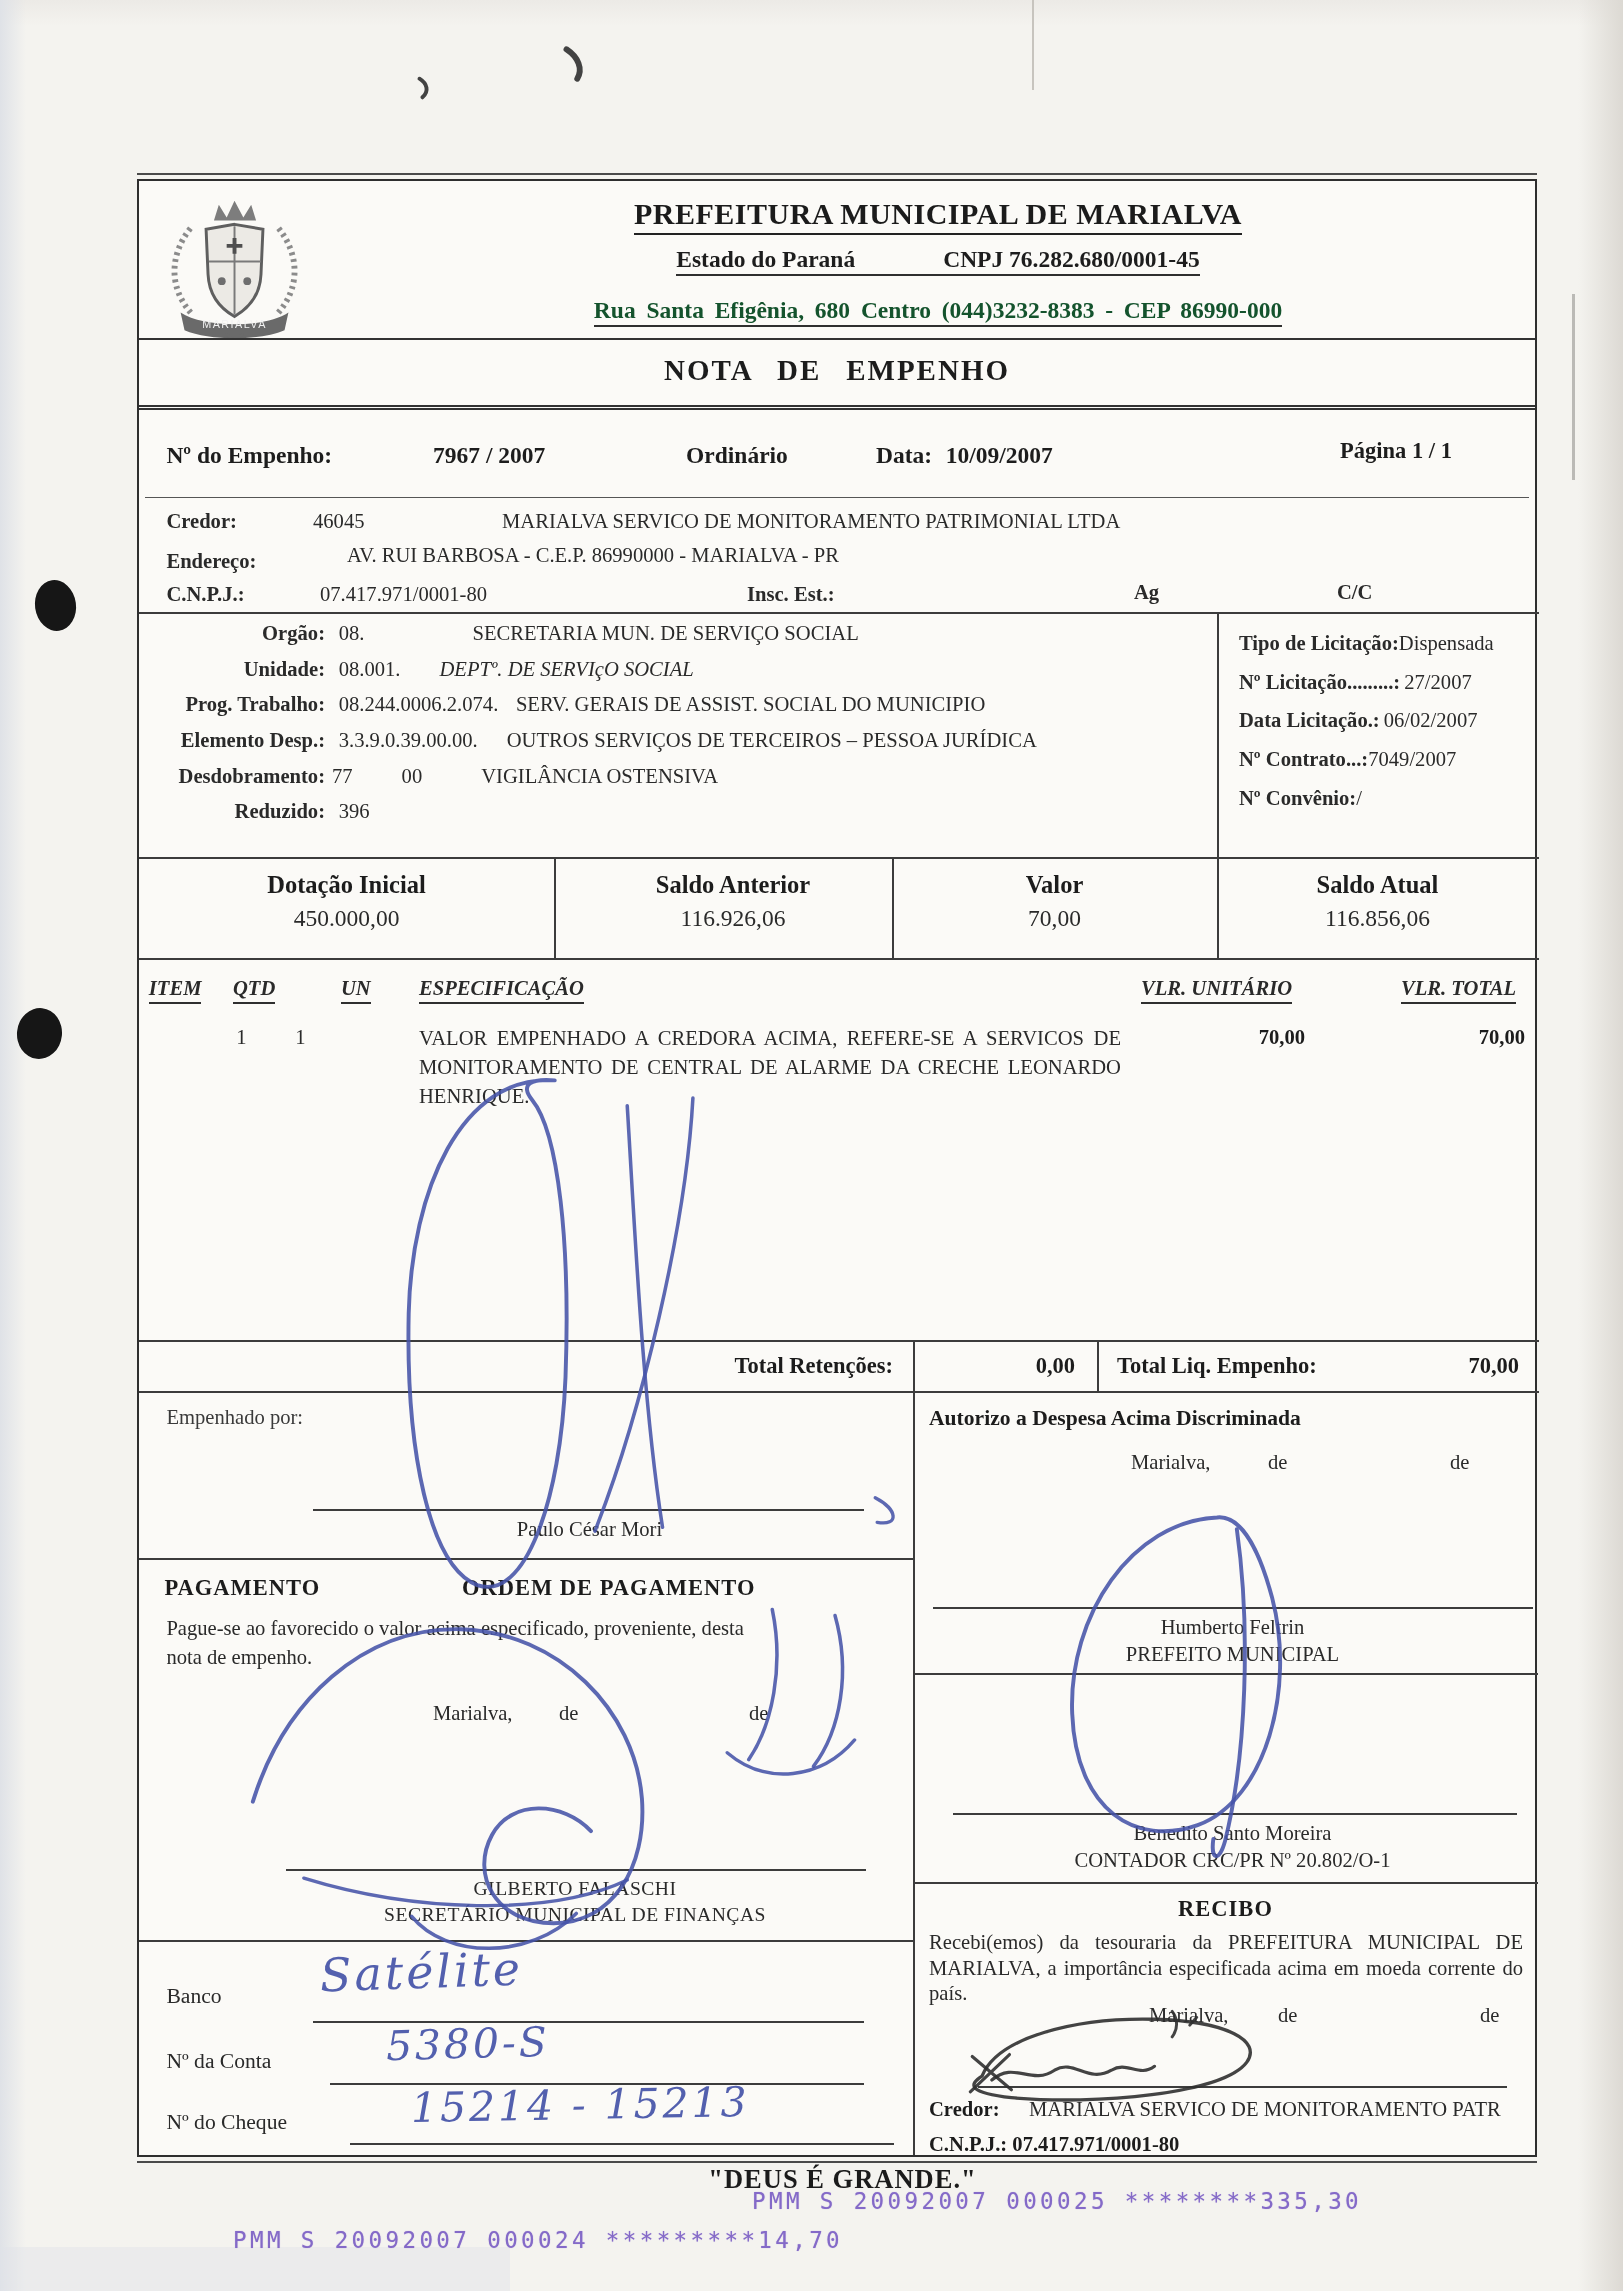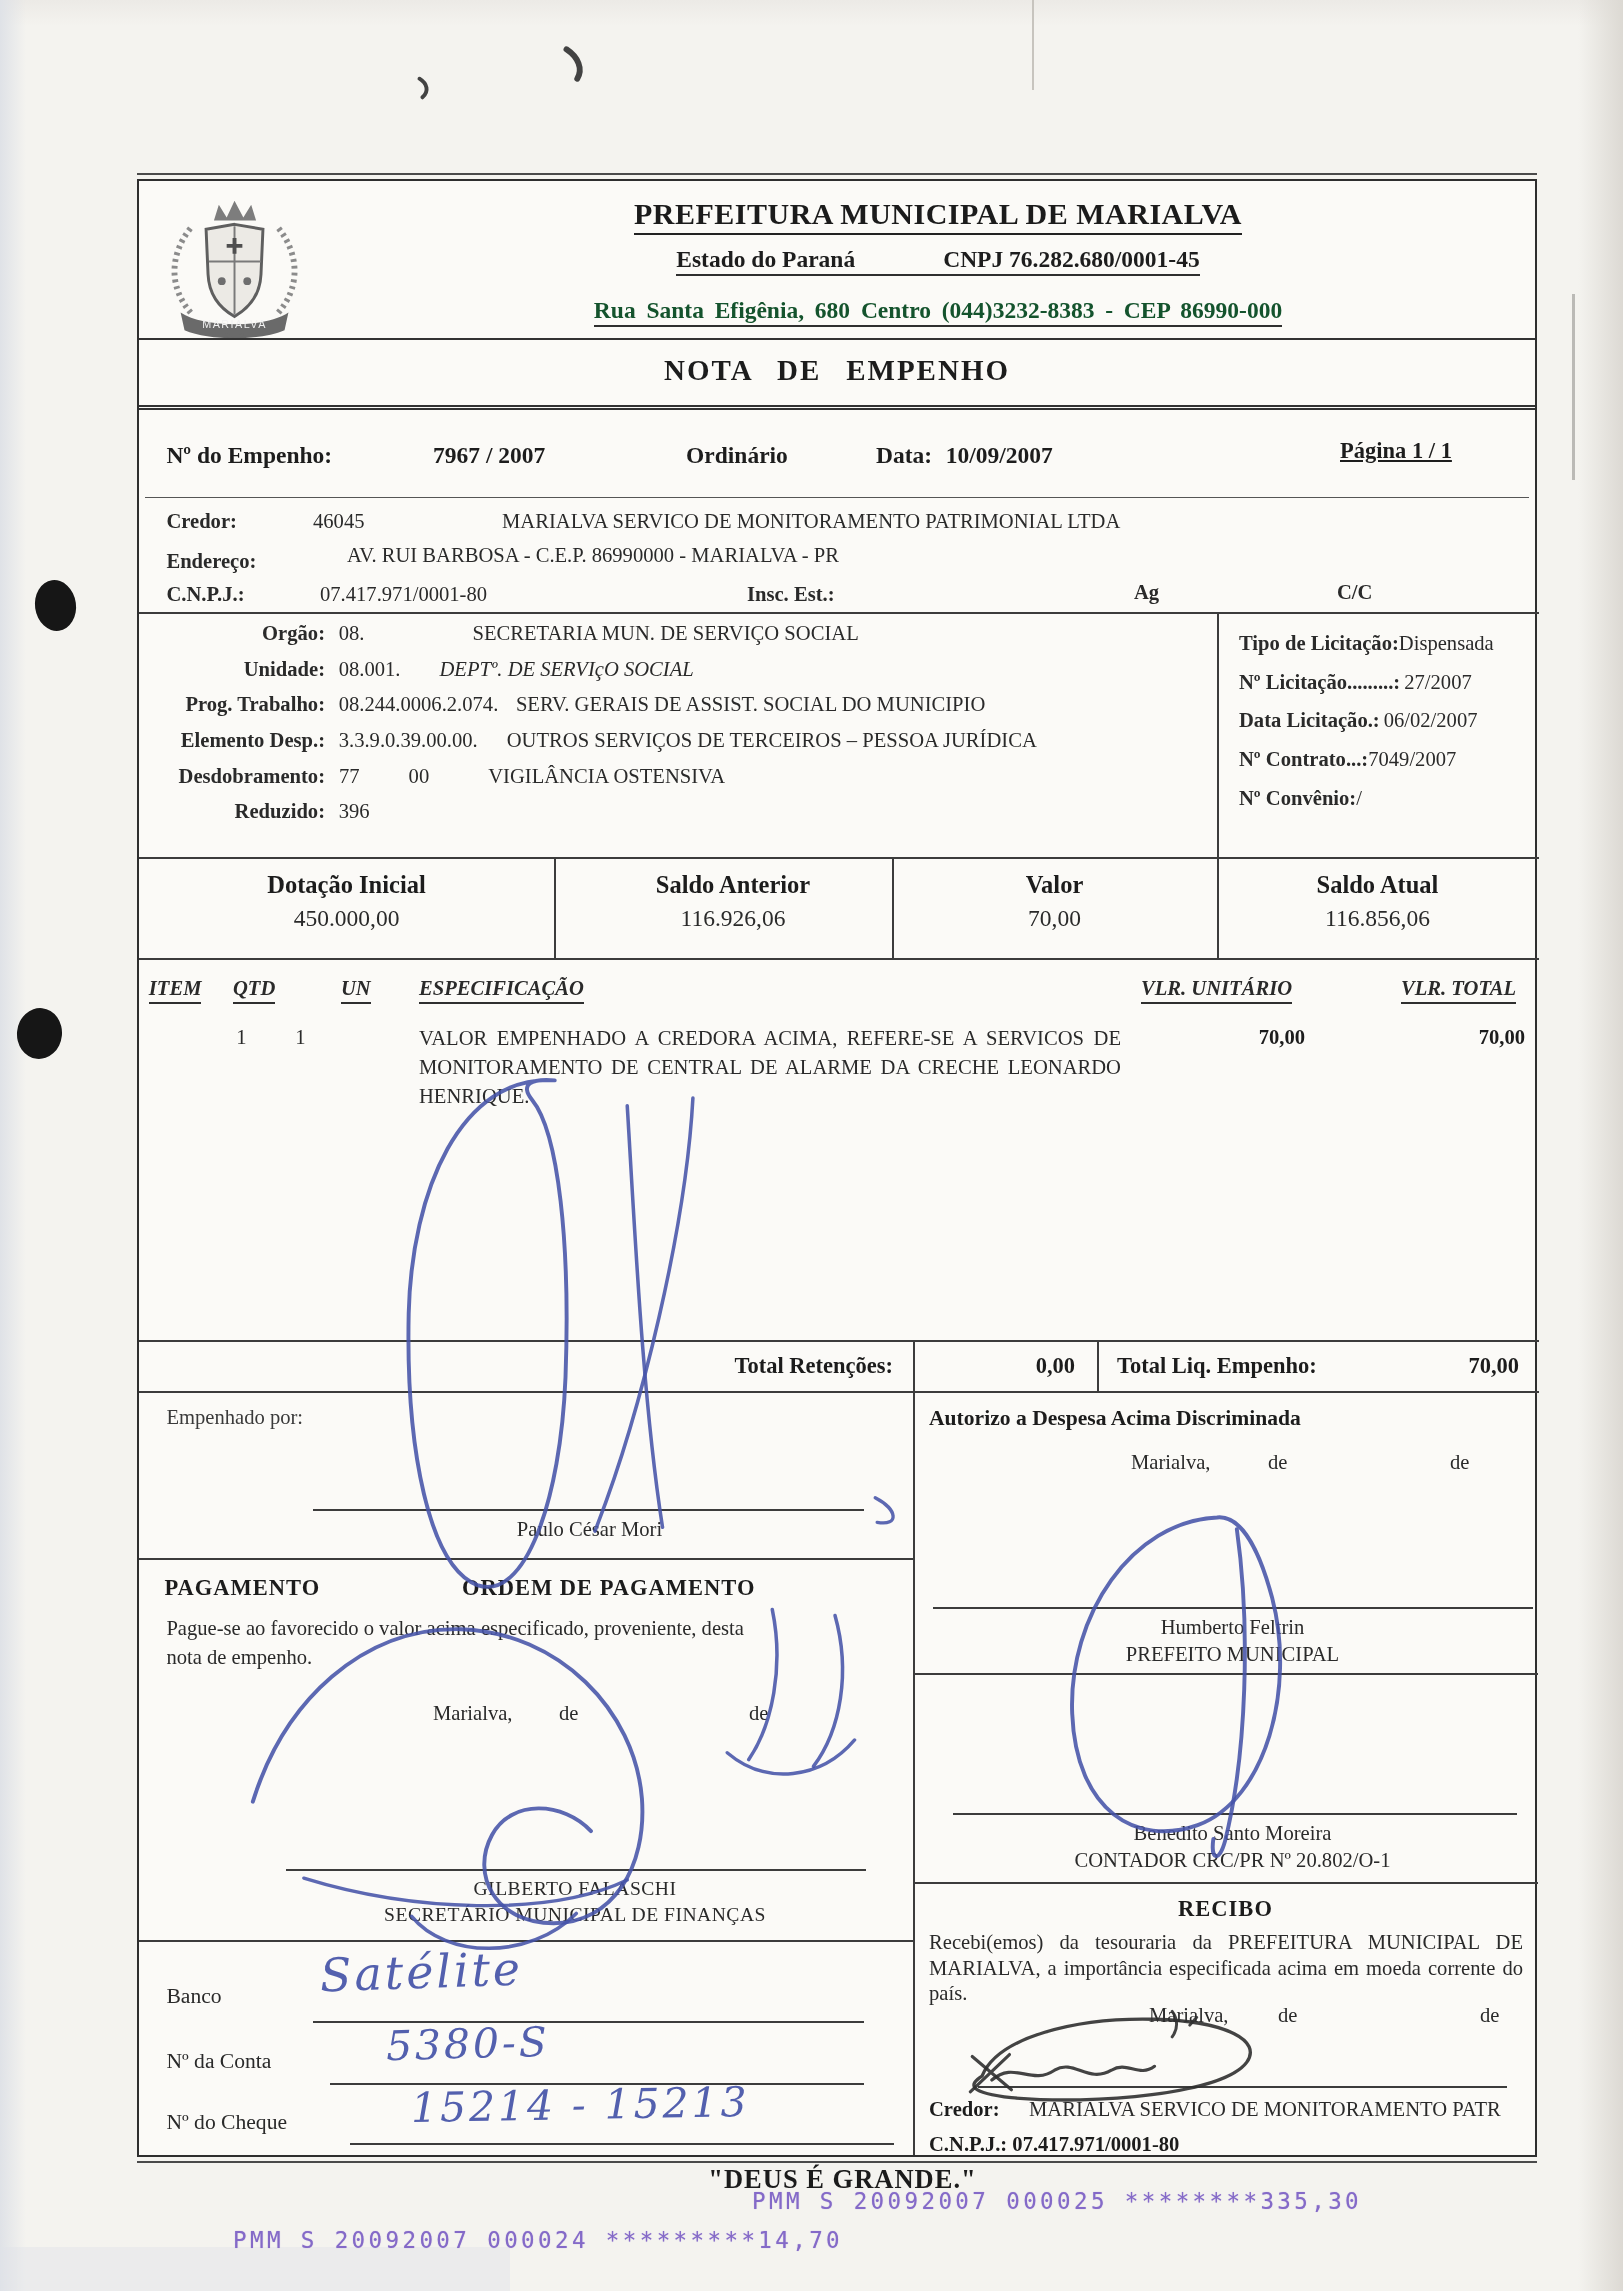--- a/index.html
+++ b/index.html
@@ -100,21 +100,21 @@
     <div class="band">NOTA  DE  EMPENHO</div>
     <div class="band-sub"></div>
 
     <div class="a b fs24" style="left:27.4px;top:261px;color:#1d1d1d;">Nº do Empenho:</div>
     <div class="a b fs24" style="left:294px;top:261px;color:#1d1d1d;">7967 / 2007</div>
     <div class="a b fs24" style="left:547px;top:261px;color:#1d1d1d;">Ordinário</div>
     <div class="a b fs24" style="left:737px;top:261px;color:#1d1d1d;">
       <span>Data:</span>
       <span style="margin-left:7.8px;">10/09/2007</span>
     </div>
-    <div class="a b fs23" style="left:1201px;top:257px;color:#1d1d1d;text-decoration:underline;">Página  1 / 1</div>
+    <div class="a b fs23" style="left:1201px;top:257px;color:#1d1d1d;">Página  1 / 1</div>
     <div class="a line thin" style="left:5.9px;top:316px;width:1384px;"></div>
 
     <div class="a b fs21" style="left:27.4px;top:329px;">Credor:</div>
     <div class="a fs21" style="left:174px;top:329px;">46045</div>
     <div class="a fs21" style="left:363px;top:329px;">MARIALVA SERVICO DE MONITORAMENTO PATRIMONIAL LTDA</div>
     <div class="a b fs21" style="left:27.4px;top:369px;">Endereço:</div>
     <div class="a fs21" style="left:208px;top:363px;">AV. RUI BARBOSA  -  C.E.P. 86990000  -  MARIALVA  -  PR</div>
     <div class="a b fs21" style="left:27.4px;top:402px;">C.N.P.J.:</div>
     <div class="a fs21" style="left:181px;top:402px;">07.417.971/0001-80</div>
     <div class="a b fs21" style="left:608px;top:402px;">Insc. Est.:</div>
@@ -138,21 +138,21 @@
         <span class="fs21" style="margin-left:13.7px;">08.244.0006.2.074.</span>
         <span class="fs21" style="margin-left:17.6px;">SERV. GERAIS DE ASSIST. SOCIAL DO MUNICIPIO</span>
       </div>
       <div style="display:flex;margin-bottom:12.7px;">
         <span class="b fs21 r" style="width:186px;flex:none;">Elemento Desp.:</span>
         <span class="fs21" style="margin-left:13.7px;">3.3.9.0.39.00.00.</span>
         <span class="fs21" style="margin-left:29px;">OUTROS SERVIÇOS DE TERCEIROS – PESSOA JURÍDICA</span>
       </div>
       <div style="display:flex;margin-bottom:12.7px;">
         <span class="b fs21 r" style="width:186px;flex:none;">Desdobramento:</span>
-        <span class="fs21" style="margin-left:14px;text-align:center;">77</span>
+        <span class="fs21" style="margin-left:7px;text-align:center;">77</span>
         <span class="fs21" style="margin-left:49px;">00</span>
         <span class="fs21" style="margin-left:59px;">VIGILÂNCIA OSTENSIVA</span>
       </div>
       <div style="display:flex;margin-bottom:10.8px;">
         <span class="b fs21 r" style="width:186px;flex:none;">Reduzido:</span>
         <span class="fs21" style="margin-left:13.7px;">396</span>
       </div>
     </div>
 
     <div class="a vline" style="left:1078px;top:431px;height:245px;"></div>

